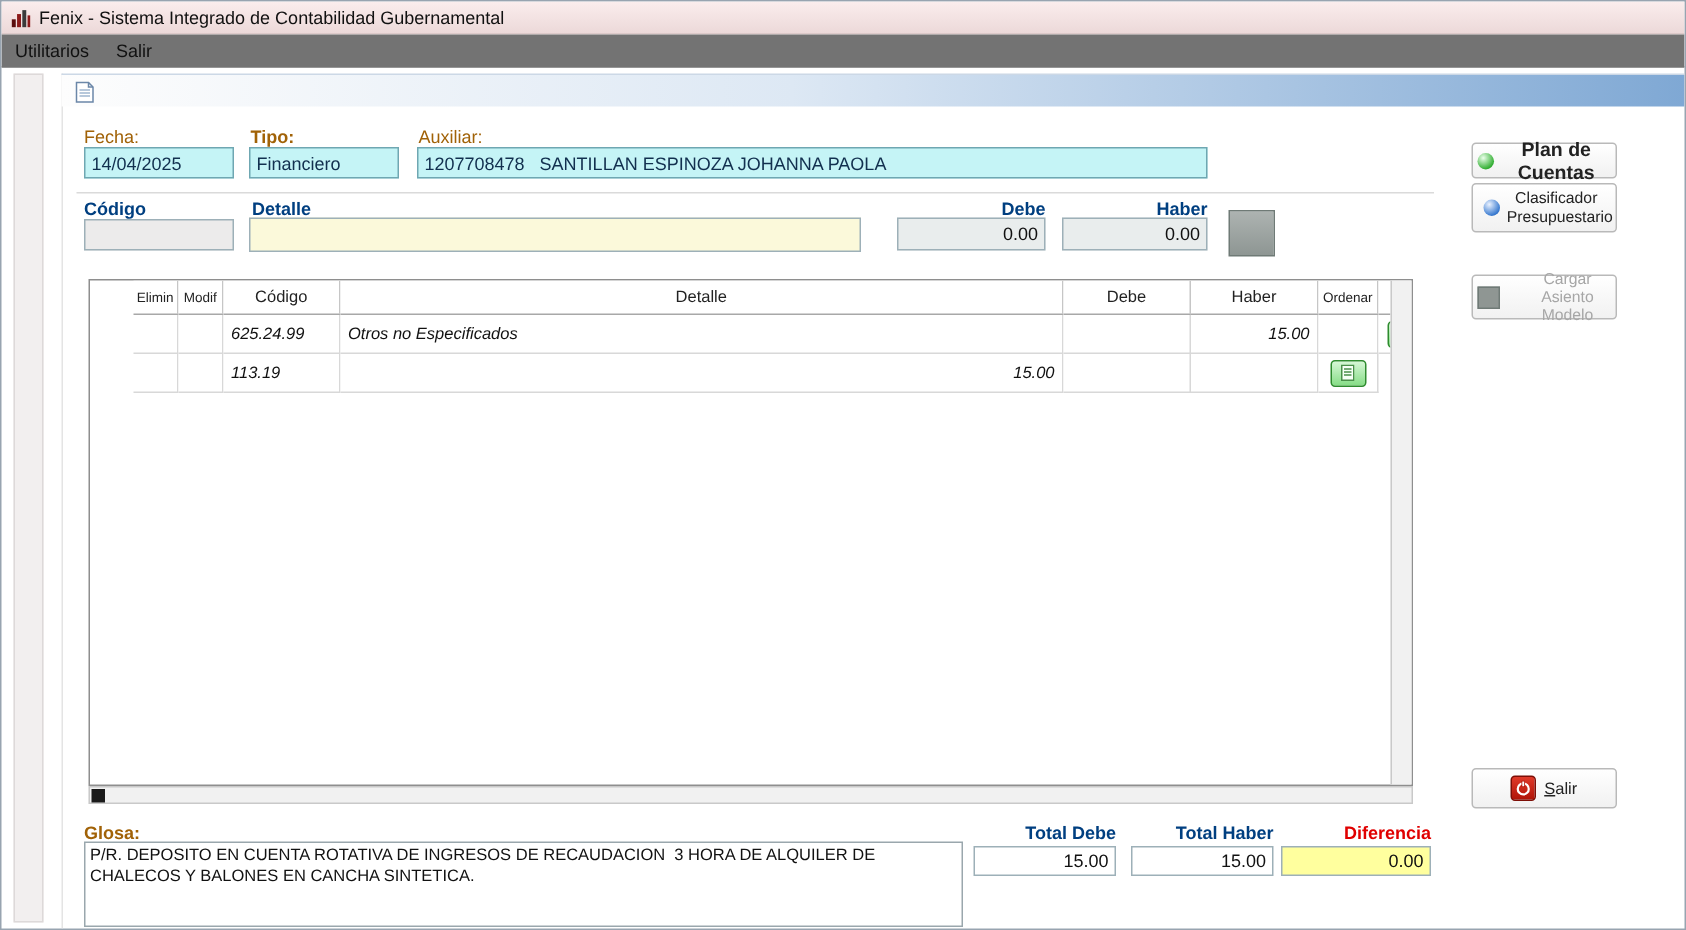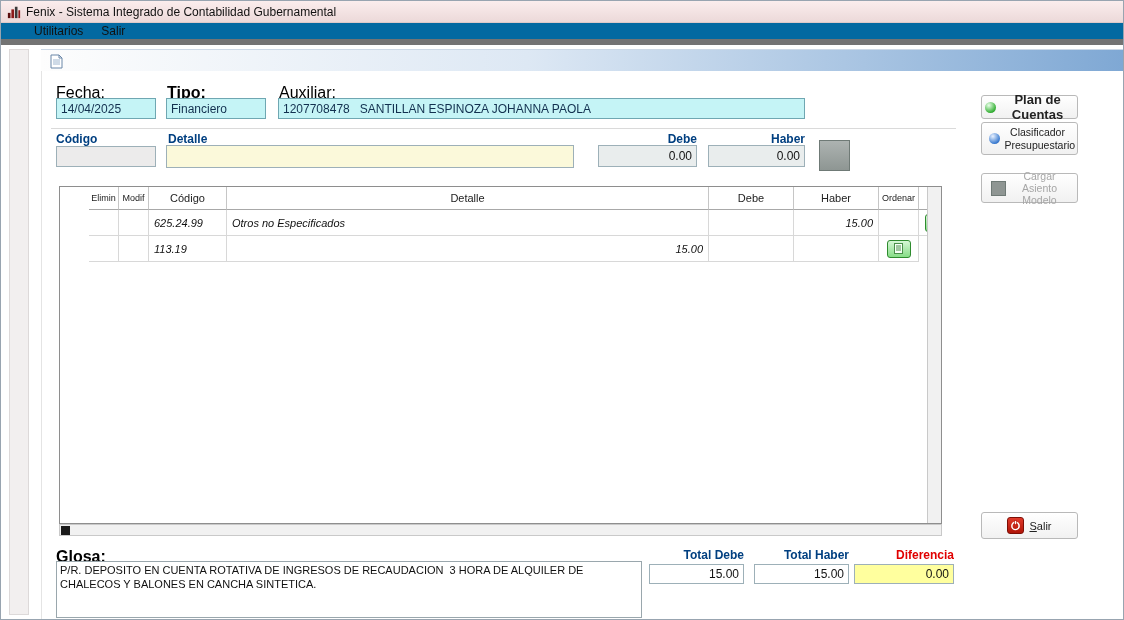--- a/index.html
+++ b/index.html
@@ -10,36 +10,36 @@
   }
   .window { position: relative; width: 1124px; height: 620px; background: #ffffff; border: 1px solid #98a4b0; overflow: hidden; }
 
   
   .titlebar { position: absolute; left: 0; top: 0; width: 100%; height: 22px;
     background: linear-gradient(#fbeded, #ecd9d9); border-bottom: 1px solid #ddc9c9;
     display: flex; align-items: center; gap: 5px; padding: 0 6px; font-size: 12px; color: #111; }
 
   
   .menubar { position: absolute; left: 0; top: 22px; width: 100%; height: 22px;
-    background: #0369a1; border-bottom: 6px solid #737373;
-    display: flex; align-items: center; font-size: 12px; color: #111; padding-left: 24px; }
+    background: #737373; border-bottom: 1px solid #737373;
+    display: flex; align-items: center; font-size: 12px; color: #111; }
   .menu-item { padding: 3px 9px; cursor: default; }
 
   .left-strip { position: absolute; left: 8px; top: 48px; width: 20px; height: 566px;
     background: #f2efef; border: 1px solid #ddd9d9; }
 
   .toolbar-band { position: absolute; left: 40px; top: 48px; right: 0; height: 22px;
     background: linear-gradient(to right, #fdfdfd 0%, #dde8f4 45%, #7fa8d4 100%);
     border-top: 1px solid #ccd8e6; }
   .tool-btn { position: absolute; left: 6px; top: 2px; width: 19px; height: 18px;
     background: transparent; border: 1px solid transparent; display: flex; align-items: center; justify-content: center; }
   .panel-vline { position: absolute; left: 40px; top: 48px; width: 1px; bottom: 0; background: #e4e4e4; }
 
   
-  .lbl-teal { position: absolute; font-size: 16px; color: #000000; }
+  .lbl-teal { position: absolute; font-size: 12px; color: #a16207; }
   .lbl-teal.bold { font-weight: bold; }
   .lbl-navy { position: absolute; font-size: 12px; font-weight: bold; color: #003f80; }
   .lbl-red  { position: absolute; font-size: 12px; font-weight: bold; color: #e00000; }
 
   
   .fld { position: absolute; border: 1px solid #6fa7b2; background: #c5f4f6;
     font-size: 12px; color: #12304f; padding: 1px 4px; font-family: inherit; }
   #fecha-input   { left: 55px;  top: 97px; width: 100px; height: 21px; }
   #tipo-input    { left: 165px; top: 97px; width: 100px; height: 21px; }
   #auxiliar-input{ left: 277px; top: 97px; width: 527px; height: 21px; }
@@ -58,21 +58,21 @@
   #entry-lookup-button { position: absolute; left: 818px; top: 139px; width: 31px; height: 31px;
     background: linear-gradient(#adb3b1, #8e9693); border: 1px solid #6f7a76; }
 
   
   .side-btn { position: absolute; left: 980px; width: 97px;
     background: linear-gradient(#ffffff, #f1f1f1); border: 1px solid #b9b9b9; border-radius: 3px;
     display: flex; align-items: center; justify-content: center; gap: 5px;
     font-size: 11px; color: #222; font-family: inherit; cursor: default; padding: 1px 3px; }
   #plan-cuentas-button { top: 94px;  height: 24px; }
   #clasificador-button { top: 121px; height: 33px; }
-  #cargar-asiento-button { top: 172px; height: 30px; color: #a6a6a6; }
+  #cargar-asiento-button { top: 182px; height: 30px; color: #a6a6a6; justify-content: space-between; }
   #salir-button { top: 511px; height: 27px; }
   .two-line { font-size: 10.5px; line-height: 1.15; text-align: center; width: 66px; }
   .sphere { width: 11px; height: 11px; border-radius: 50%; flex: 0 0 auto; }
   .sphere.green { background: radial-gradient(circle at 35% 30%, #eaffea, #35b035 70%, #1d7a1d); }
   .sphere.blue  { background: radial-gradient(circle at 35% 30%, #eaf2ff, #3a7bd0 70%, #1d4f9a); }
   .gray-square { width: 15px; height: 15px; background: #8f9693; border: 1px solid #6f7a76; flex: 0 0 auto; }
   .power-icon { width: 17px; height: 17px; background: linear-gradient(#e03a2a, #b01408);
     border: 1px solid #7d0e06; border-radius: 3px; display: flex; align-items: center; justify-content: center; flex: 0 0 auto; }
   .accel { display: inline-block; }
   .accel::first-letter { text-decoration: underline; }

